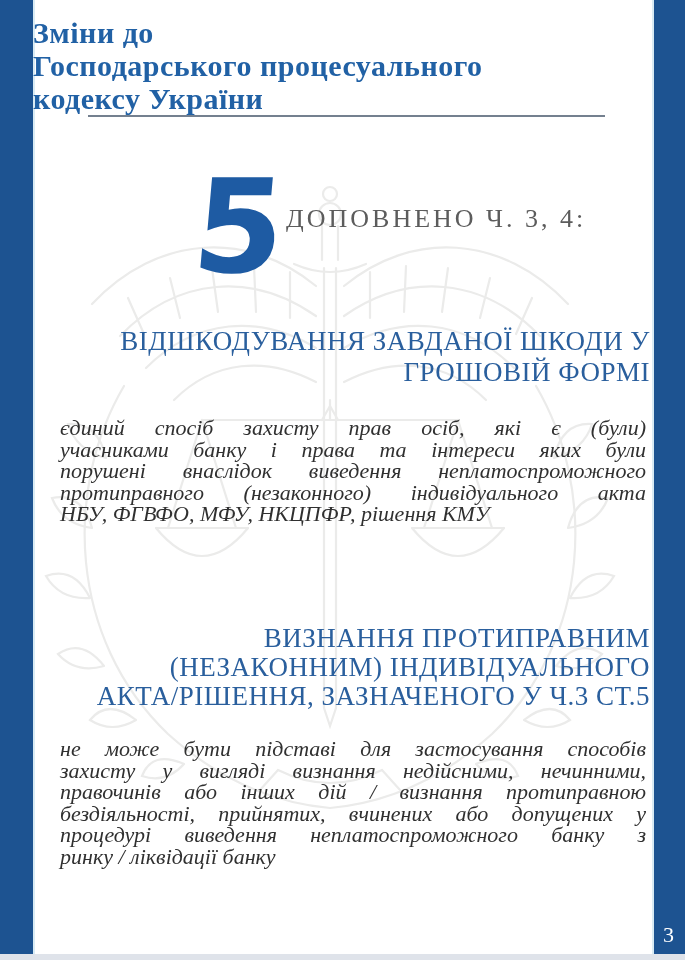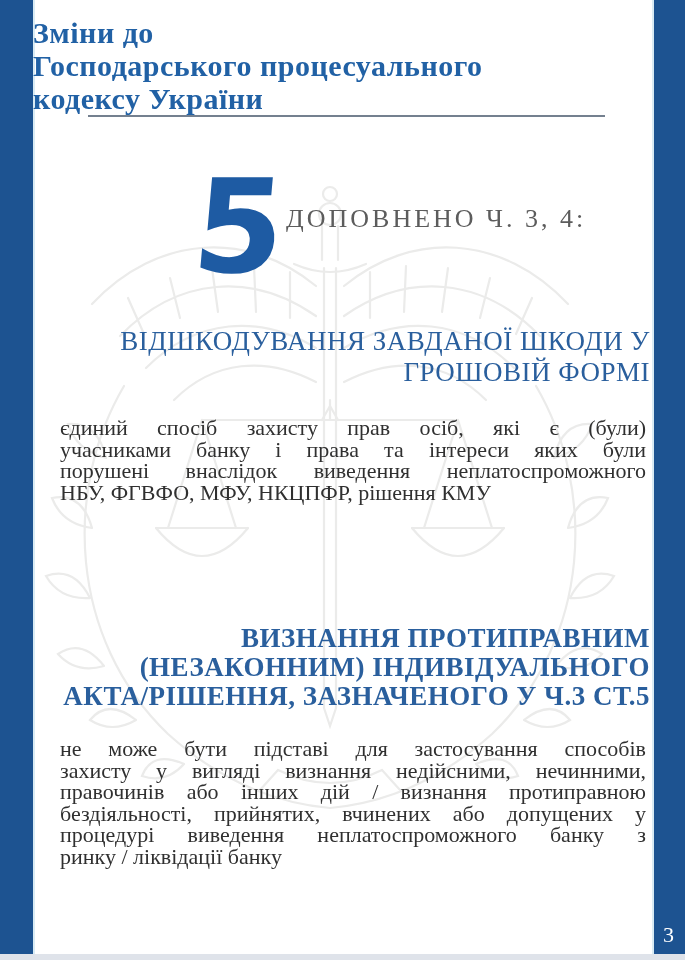--- a/index.html
+++ b/index.html
@@ -42,25 +42,25 @@
     position:absolute;left:286px;top:204px;
     font-size:26px;letter-spacing:3px;color:#5c5c5c;
   }
 
   .heading{
     position:absolute;left:33px;width:617px;
     text-align:right;color:var(--heading,#2a5f9d);
     font-size:27px;font-weight:400;letter-spacing:0.5px;
   }
   .heading-1{top:326px;line-height:31px;}
-  .heading-2{top:624px;line-height:29px;font-weight:bold;}
+  .heading-2{top:624px;line-height:29px;}
 
   .para{
     position:absolute;left:60px;width:586px;
-    font-size:22px;line-height:21.6px;color:var(--body,#303030);
+    font-size:22px;line-height:21.6px;color:var(--body,#303030);font-style:italic;
   }
   .para-1{top:417px;}
   .para-2{top:738px;}
   .jl{text-align:justify;text-align-last:justify;}
   .jl-last{text-align:left;text-align-last:left;}
 </style>
 </head>
 <body>
 
 <div class="page">
@@ -135,20 +135,21 @@
   <div class="article-suffix">ДОПОВНЕНО Ч. 3, 4:</div>
 
   <div class="heading heading-1">
     <div>ВІДШКОДУВАННЯ ЗАВДАНОЇ ШКОДИ У</div>
     <div>ГРОШОВІЙ ФОРМІ</div>
   </div>
   <div class="para para-1">
     <div class="jl">єдиний спосіб захисту прав осіб, які є (були)</div>
     <div class="jl">учасниками банку і права та інтереси яких були</div>
     <div class="jl">порушені внаслідок виведення неплатоспроможного</div>
+    <div class="jl">протиправного (незаконного) індивідуального акта</div>
     <div class="jl-last">НБУ, ФГВФО, МФУ, НКЦПФР, рішення КМУ</div>
   </div>
 
   <div class="heading heading-2">
     <div>ВИЗНАННЯ ПРОТИПРАВНИМ</div>
     <div>(НЕЗАКОННИМ) ІНДИВІДУАЛЬНОГО</div>
     <div>АКТА/РІШЕННЯ, ЗАЗНАЧЕНОГО У Ч.3 СТ.5</div>
   </div>
   <div class="para para-2">
     <div class="jl">не може бути підставі для застосування способів</div>

